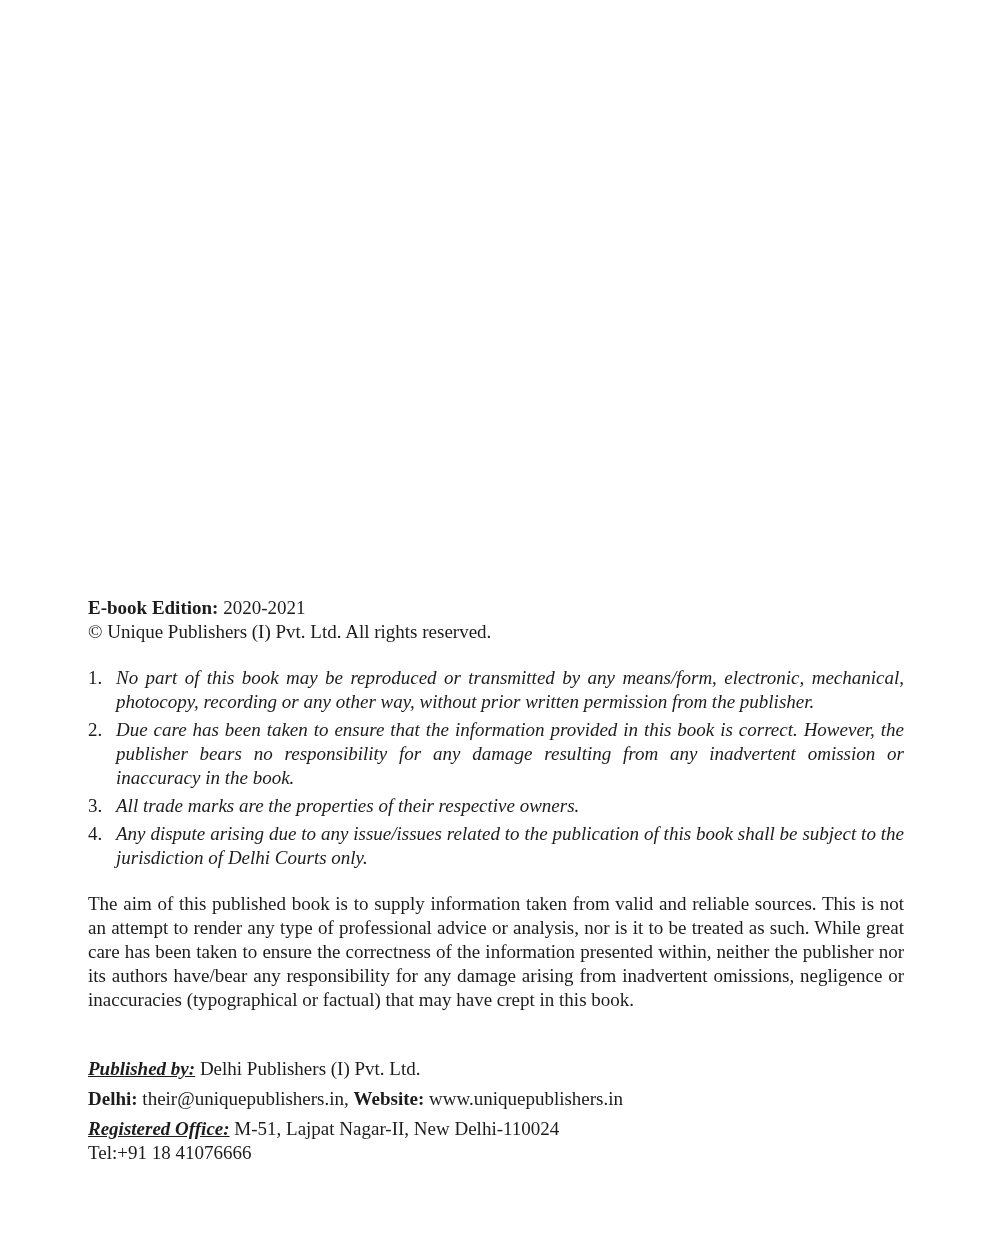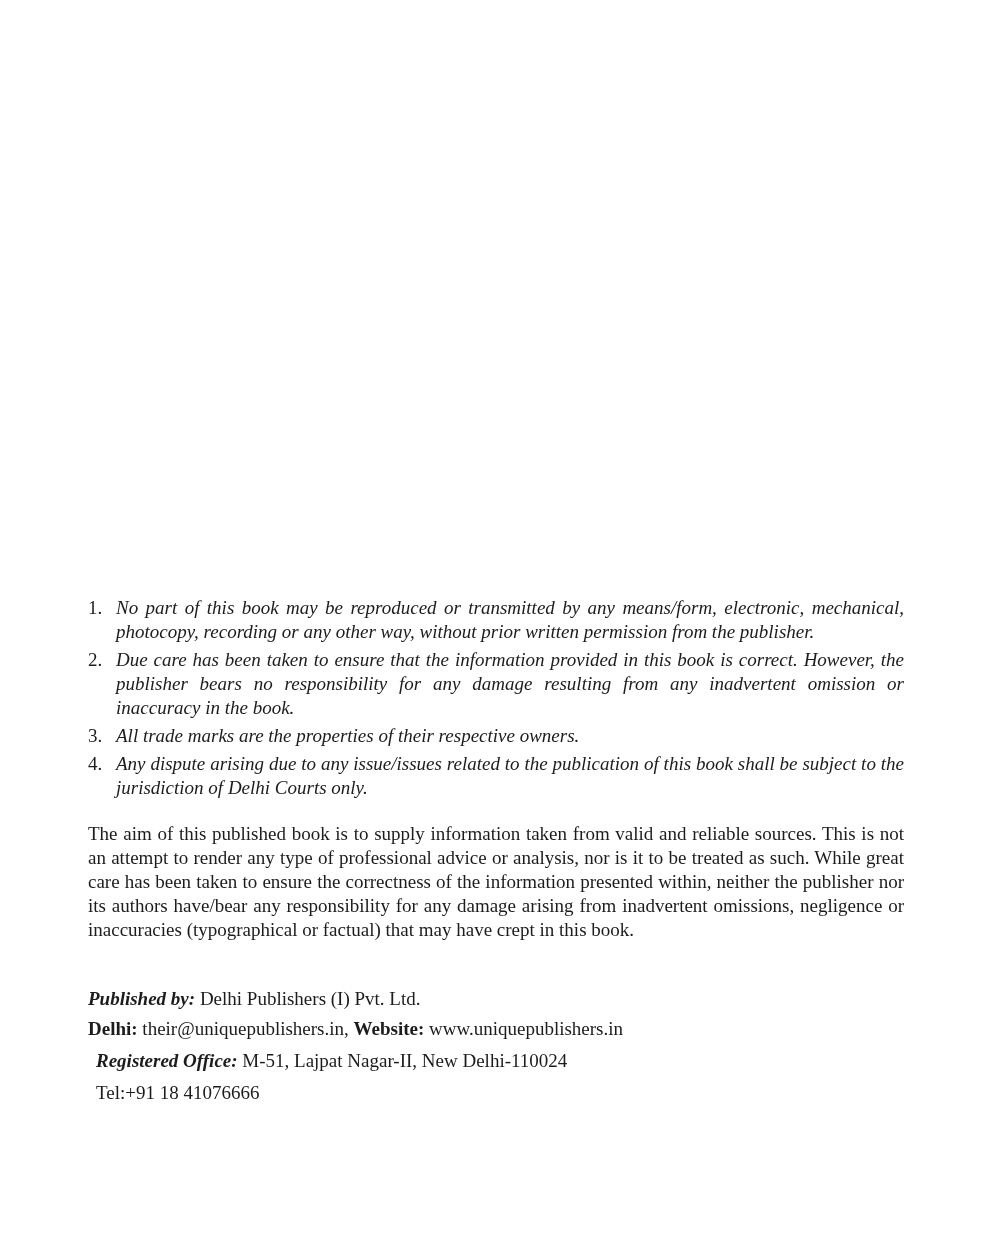--- a/index.html
+++ b/index.html
@@ -20,21 +20,21 @@
     position: absolute;
     left: 88px;
     top: 596px;
     width: 816px;
     font-size: 19px;
     line-height: 24px;
   }
   .edition-block { margin: 0 0 22px 0; }
   .edition-line, .copyright-line { white-space: nowrap; }
   .b { font-weight: bold; }
-  .bi { font-weight: bold; font-style: italic; }
+  .bi { font-weight: bold; font-style: italic; text-decoration: underline; }
 
   .notices { margin: 0 0 22px 0; padding: 0; list-style: none; }
   .notice-item {
     display: flex;
     margin: 0 0 4px 0;
   }
   .notice-number {
     flex: 0 0 28px;
     width: 28px;
   }
@@ -44,28 +44,32 @@
     font-style: italic;
   }
 
   .disclaimer {
     margin: 16px 0 45px 0;
     text-align: justify;
   }
 
   .publisher-block { margin-top: 0; }
   .pub-line { margin: 0 0 6px 0; }
-  .pub-line.tight { margin: 8px; }
+  .pub-line.tight { margin: 0; }
 </style>
 </head>
 <body>
 
 <div class="page">
   <div class="content">
 
+    <div class="edition-block">
+      <div class="edition-line"><span class="b">E-book Edition:</span><span> 2020-2021</span></div>
+      <div class="copyright-line">© Unique Publishers (I) Pvt. Ltd. All rights reserved.</div>
+    </div>
 
     <div class="notices">
       <div class="notice-item">
         <span class="notice-number">1.</span>
         <span class="notice-text">No part of this book may be reproduced or transmitted by any means/form, electronic, mechanical, photocopy, recording or any other way, without prior written permission from the publisher.</span>
       </div>
       <div class="notice-item">
         <span class="notice-number">2.</span>
         <span class="notice-text">Due care has been taken to ensure that the information provided in this book is correct. However, the publisher bears no responsibility for any damage resulting from any inadvertent omission or inaccuracy in the book.</span>
       </div>

